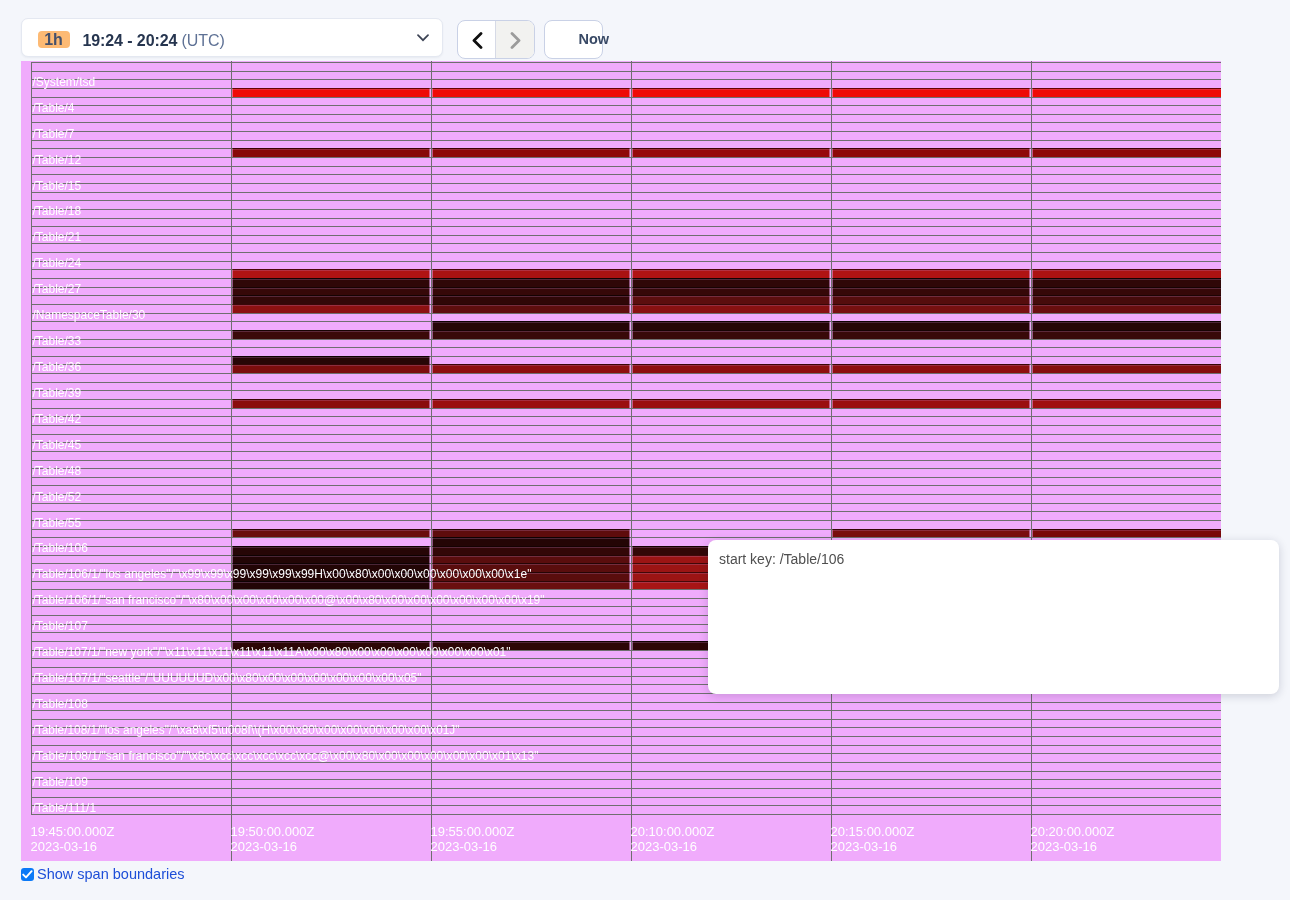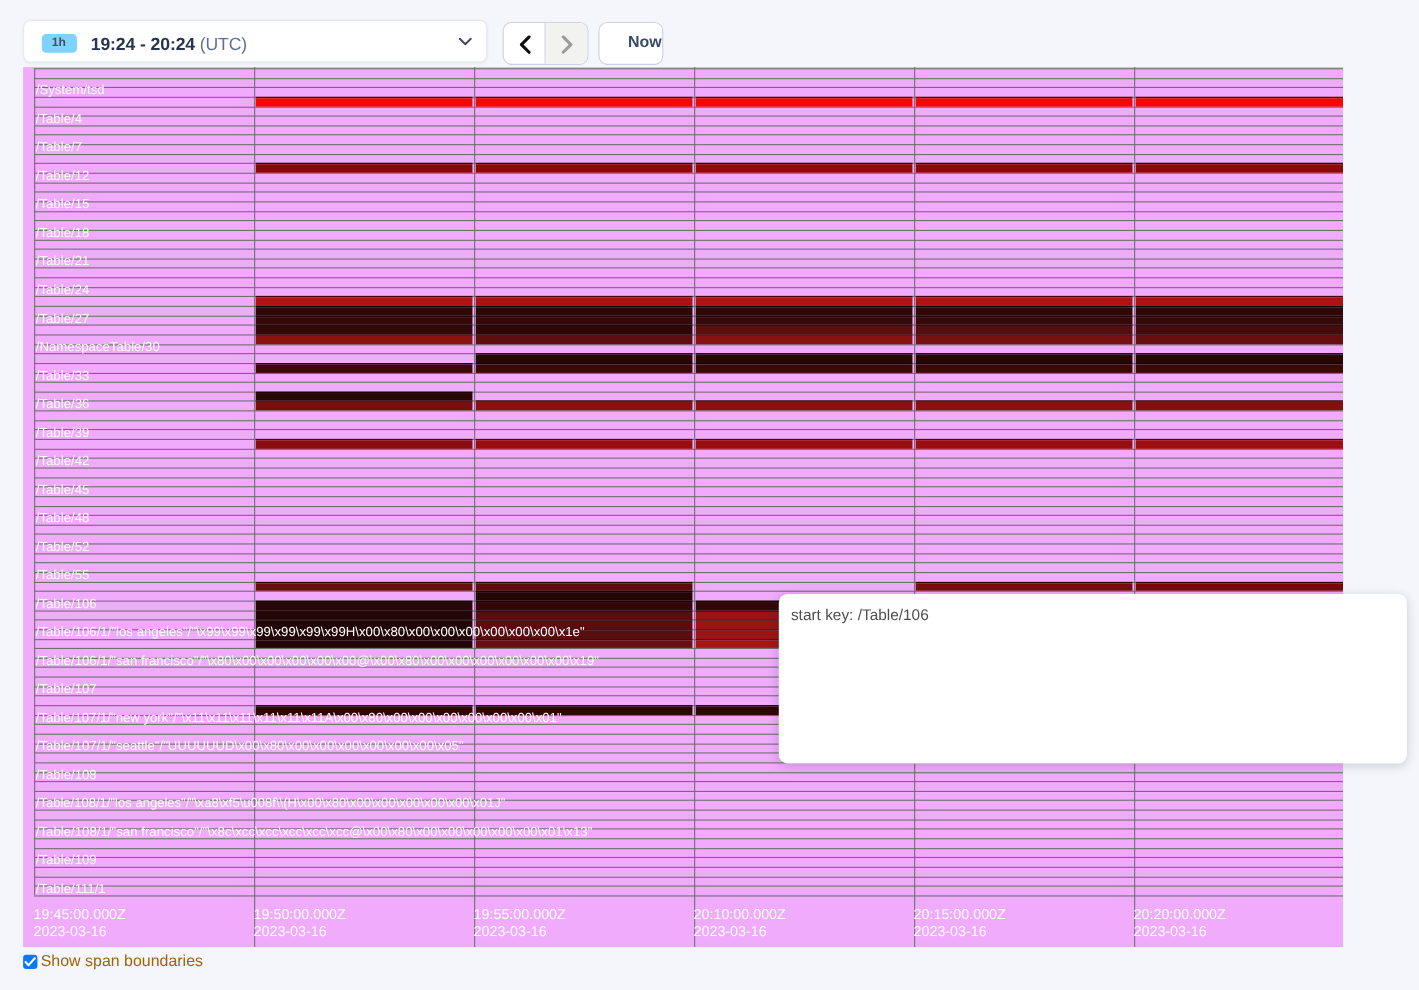--- a/index.html
+++ b/index.html
@@ -1,31 +1,31 @@
 <!DOCTYPE html>
 <html><head>
 <meta charset="utf-8">
 <style>
   * { margin:0; padding:0; box-sizing:border-box; }
   html,body { width:1290px; height:900px; background:#f4f6fb; font-family:"Liberation Sans",sans-serif; overflow:hidden; }
   .abs { position:absolute; }
   .dropdown { left:20.5px; top:18px; width:422.5px; height:39px; background:#fff; border:1px solid #e4e8f1; border-radius:7px; box-shadow:0 1px 2px rgba(40,50,80,.06); }
-  .badge1h { position:absolute; left:16px; top:11.5px; width:32px; height:17.5px; background:#7dd3fc; border-radius:4px; font-size:11px; font-weight:bold; color:#44506b; text-align:center; line-height:17.5px; }
+  .badge1h { position:absolute; left:16px; top:11.5px; width:32px; height:17.5px; background:#fdba74; border-radius:4px; font-size:16px; font-weight:bold; color:#44506b; text-align:center; line-height:17.5px; }
   .trange { position:absolute; left:61px; top:12.5px; font-size:16px; letter-spacing:-0.1px; font-weight:bold; color:#26354f; white-space:pre; }
   .trange .utc { font-weight:normal; color:#5e7195; }
   .ddchev { position:absolute; right:13px; top:15px; }
   .btngrp { left:456.5px; top:20px; width:78px; height:39px; background:#fff; border:1px solid #c9d1e6; border-radius:8px; overflow:hidden; }
   .btnr { position:absolute; right:0; top:0; width:39px; height:39px; background:#f2f2f0; border-left:1px solid #d6dae6; }
-  .nowbtn { left:543.5px; top:20px; width:59px; height:39px; background:#fff; border:1px solid #c9d1e6; border-radius:8px; font-size:14.5px; font-weight:bold; color:#394a66; text-align:right; line-height:37px; }
+  .nowbtn { left:543.5px; top:20px; width:59px; height:39px; background:#fff; border:1px solid #c9d1e6; border-radius:8px; font-size:14.5px; font-weight:bold; color:#394a66; text-align:left; line-height:37px;padding-left:34px; }
   .hmap { left:21px; top:61px; width:1200px; height:800px; background:#f0abfc; }
   .tooltip { left:708px; top:540px; width:571px; height:153.5px; background:#fff; border-radius:8px; box-shadow:0 2px 10px rgba(20,30,60,.18); padding:12px 0 16px 11px; }
   .tooltip div { font-size:14px; color:#4f4f4f; height:14px; line-height:14px; margin-bottom:20.3px; white-space:pre; }
   .cbrow { left:21px; top:868px; }
   .cbox { position:absolute; left:0; top:0; width:13px; height:13px; background:#0b79f7; border-radius:3px; }
-  .cblab { position:absolute; left:16px; top:-2px; font-size:14.5px; color:#a16207; white-space:pre; }
+  .cblab { position:absolute; left:16px; top:-2px; font-size:14.5px; color:#1d4ed8; white-space:pre; }
 </style>
 </head>
 <body>
 <div class="abs dropdown">
   <div class="badge1h">1h</div>
   <div class="trange">19:24 - 20:24 <span class="utc">(UTC)</span></div>
   <svg class="ddchev" width="12" height="8" viewBox="0 0 12 8">
       <path d="M1 1.2 L6 6.2 L11 1.2" fill="none" stroke="#3c4354" stroke-width="1.7" stroke-linecap="round"></path>
     </svg>
 </div>

